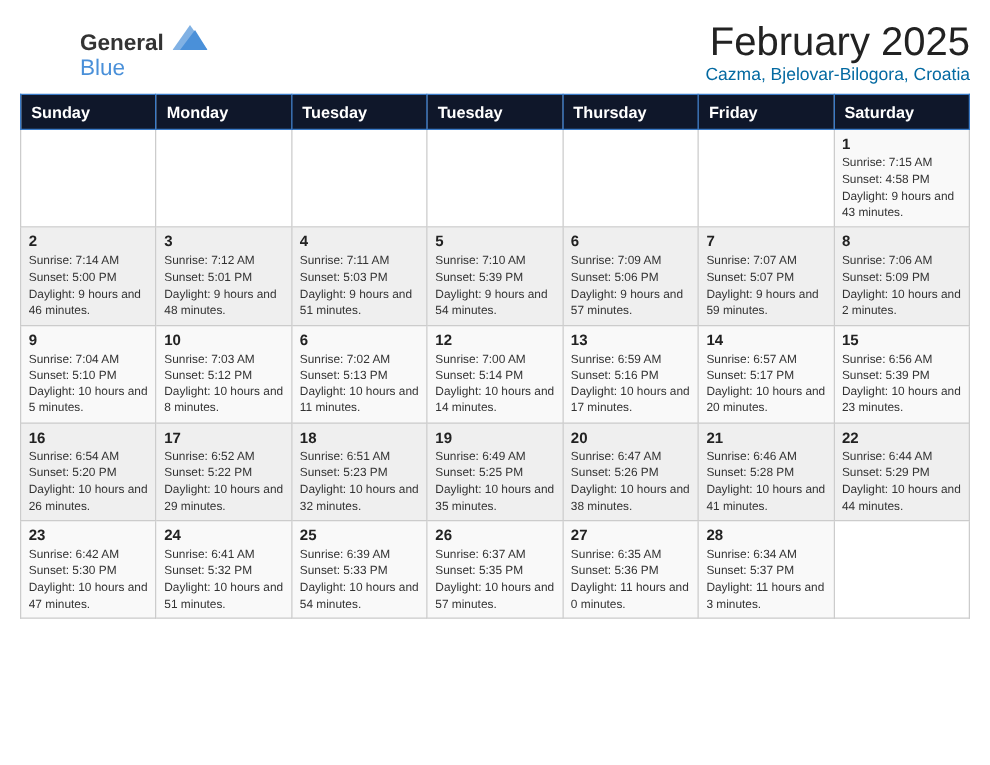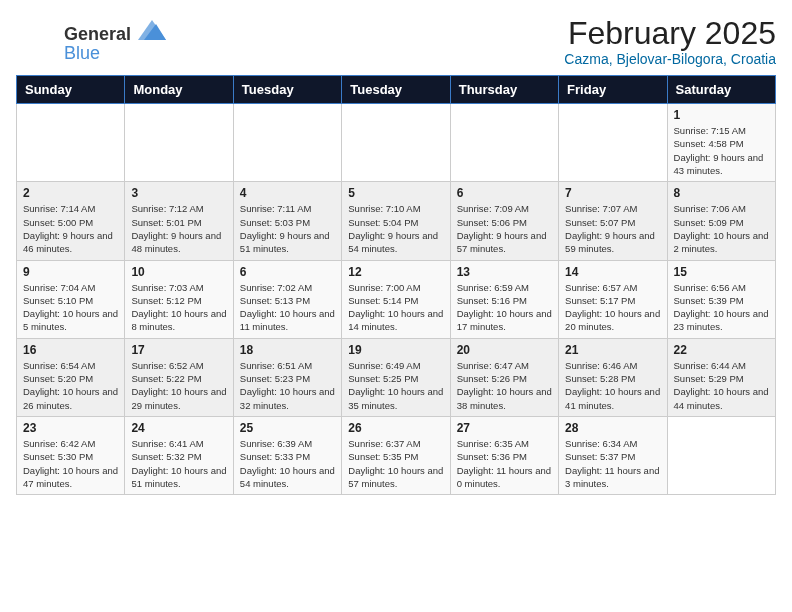--- a/index.html
+++ b/index.html
@@ -170,21 +170,21 @@
         </td>
         <td>
           <span class="day-num">4</span>
           <div class="day-info">Sunrise: 7:11 AM
 Sunset: 5:03 PM
 Daylight: 9 hours and 51 minutes.</div>
         </td>
         <td>
           <span class="day-num">5</span>
           <div class="day-info">Sunrise: 7:10 AM
-Sunset: 5:04 PM
+Sunset: 5:39 PM
 Daylight: 9 hours and 54 minutes.</div>
         </td>
         <td>
           <span class="day-num">6</span>
           <div class="day-info">Sunrise: 7:09 AM
 Sunset: 5:06 PM
 Daylight: 9 hours and 57 minutes.</div>
         </td>
         <td>
           <span class="day-num">7</span>

